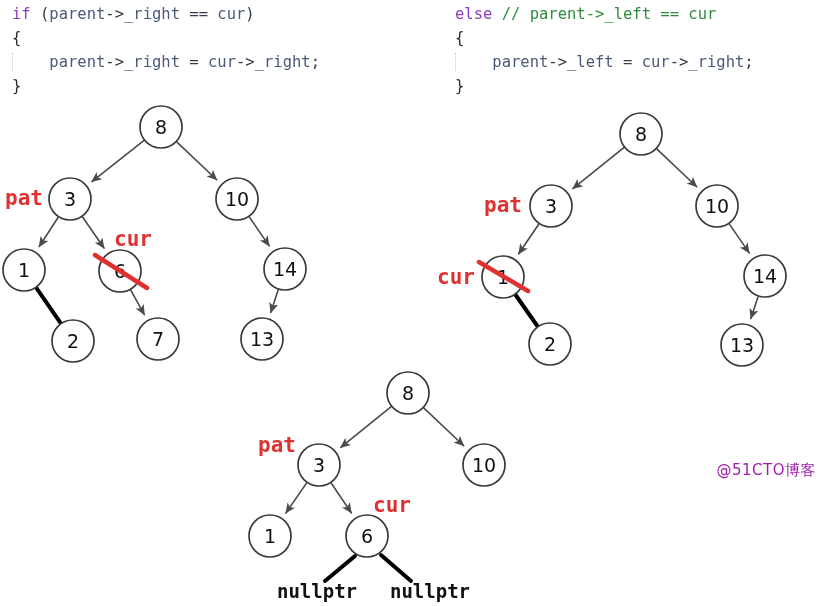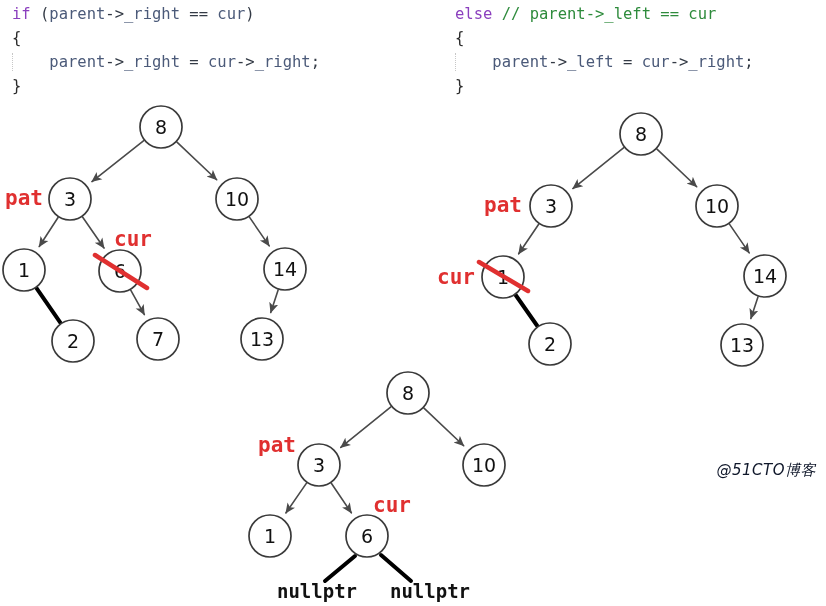--- a/index.html
+++ b/index.html
@@ -40,24 +40,23 @@
 
   
   #diagrams{position:absolute;left:0;top:0;width:826px;height:606px;}
 
   
   #watermark{
     position:absolute;
     right:10px;bottom:8px;
     font-family:"DejaVu Sans","Liberation Sans",sans-serif;
     font-size:15px;
-    color:#0f172a;
+    color:#a21caf;
     letter-spacing:.5px;
     user-select:none;
-    font-style:italic;
   }
 </style>
 </head>
 <body>
 
 <div id="stage">
 
   <div class="code" id="code-left"><span class="ln"><span class="kw">if</span><span class="op"> (</span><span class="id">parent</span><span class="op">-&gt;</span><span class="id">_right</span><span class="op"> == </span><span class="id">cur</span><span class="op">)</span></span><span class="ln"><span class="brace">{</span></span><span class="ln"><span class="guide"></span><span class="op">    </span><span class="id">parent</span><span class="op">-&gt;</span><span class="id">_right</span><span class="op"> = </span><span class="id">cur</span><span class="op">-&gt;</span><span class="id">_right</span><span class="op">;</span></span><span class="ln"><span class="brace">}</span></span></div>
   <div class="code" id="code-right"><span class="ln"><span class="kw">else</span><span class="op"> </span><span class="cmt">// parent-&gt;_left == cur</span></span><span class="ln"><span class="brace">{</span></span><span class="ln"><span class="guide"></span><span class="op">    </span><span class="id">parent</span><span class="op">-&gt;</span><span class="id">_left</span><span class="op"> = </span><span class="id">cur</span><span class="op">-&gt;</span><span class="id">_right</span><span class="op">;</span></span><span class="ln"><span class="brace">}</span></span></div>
 

